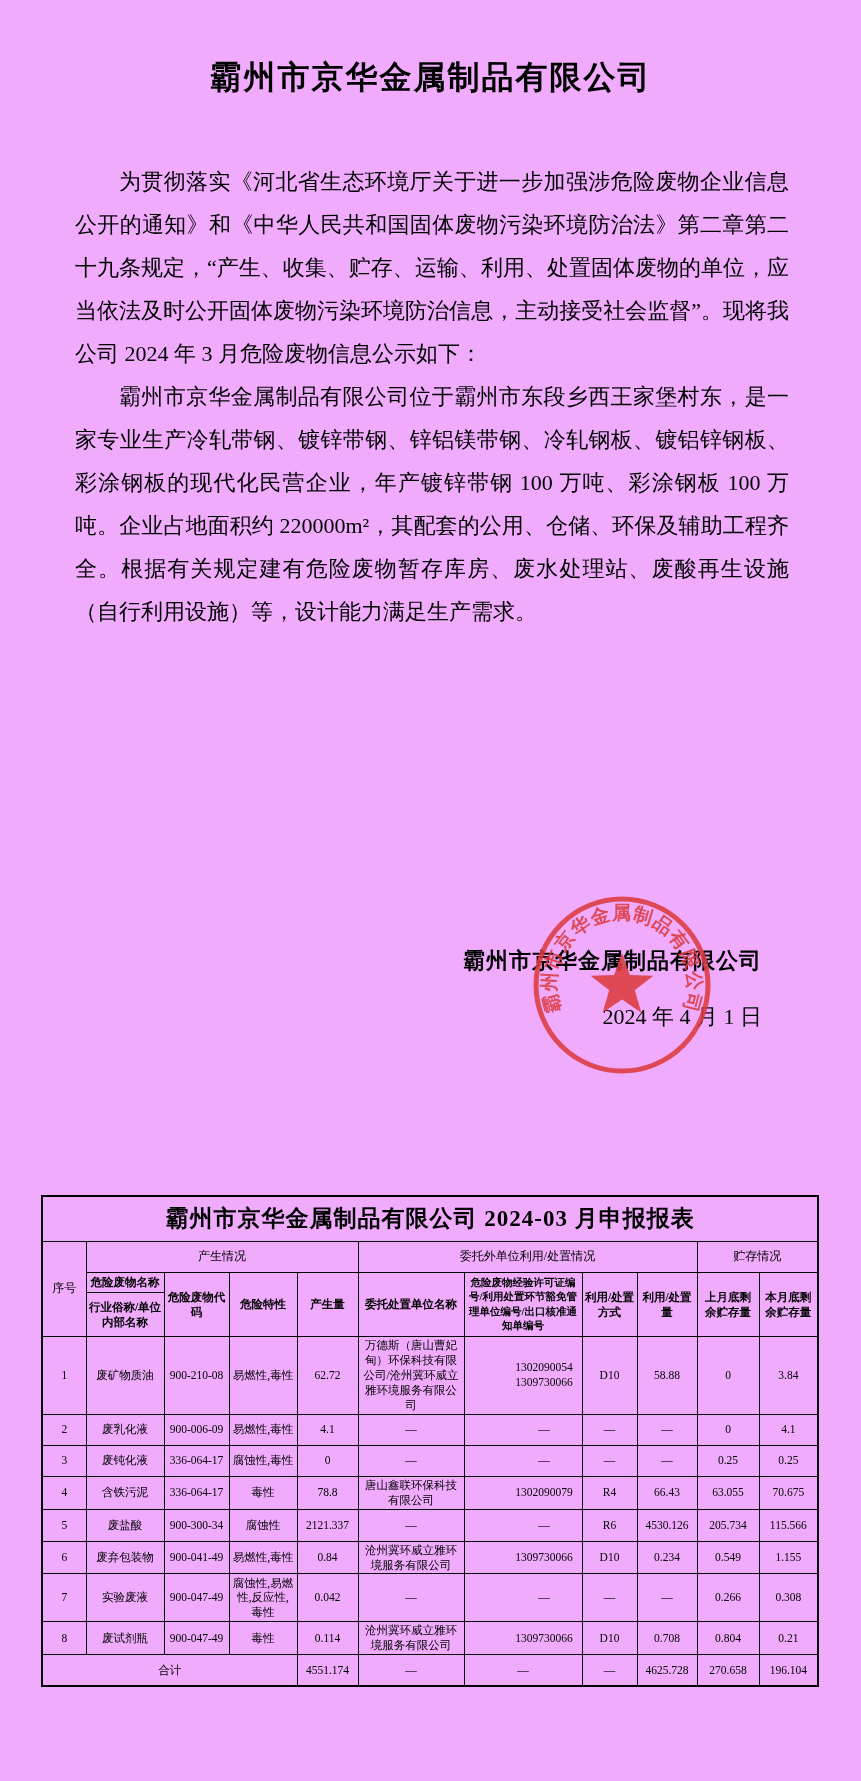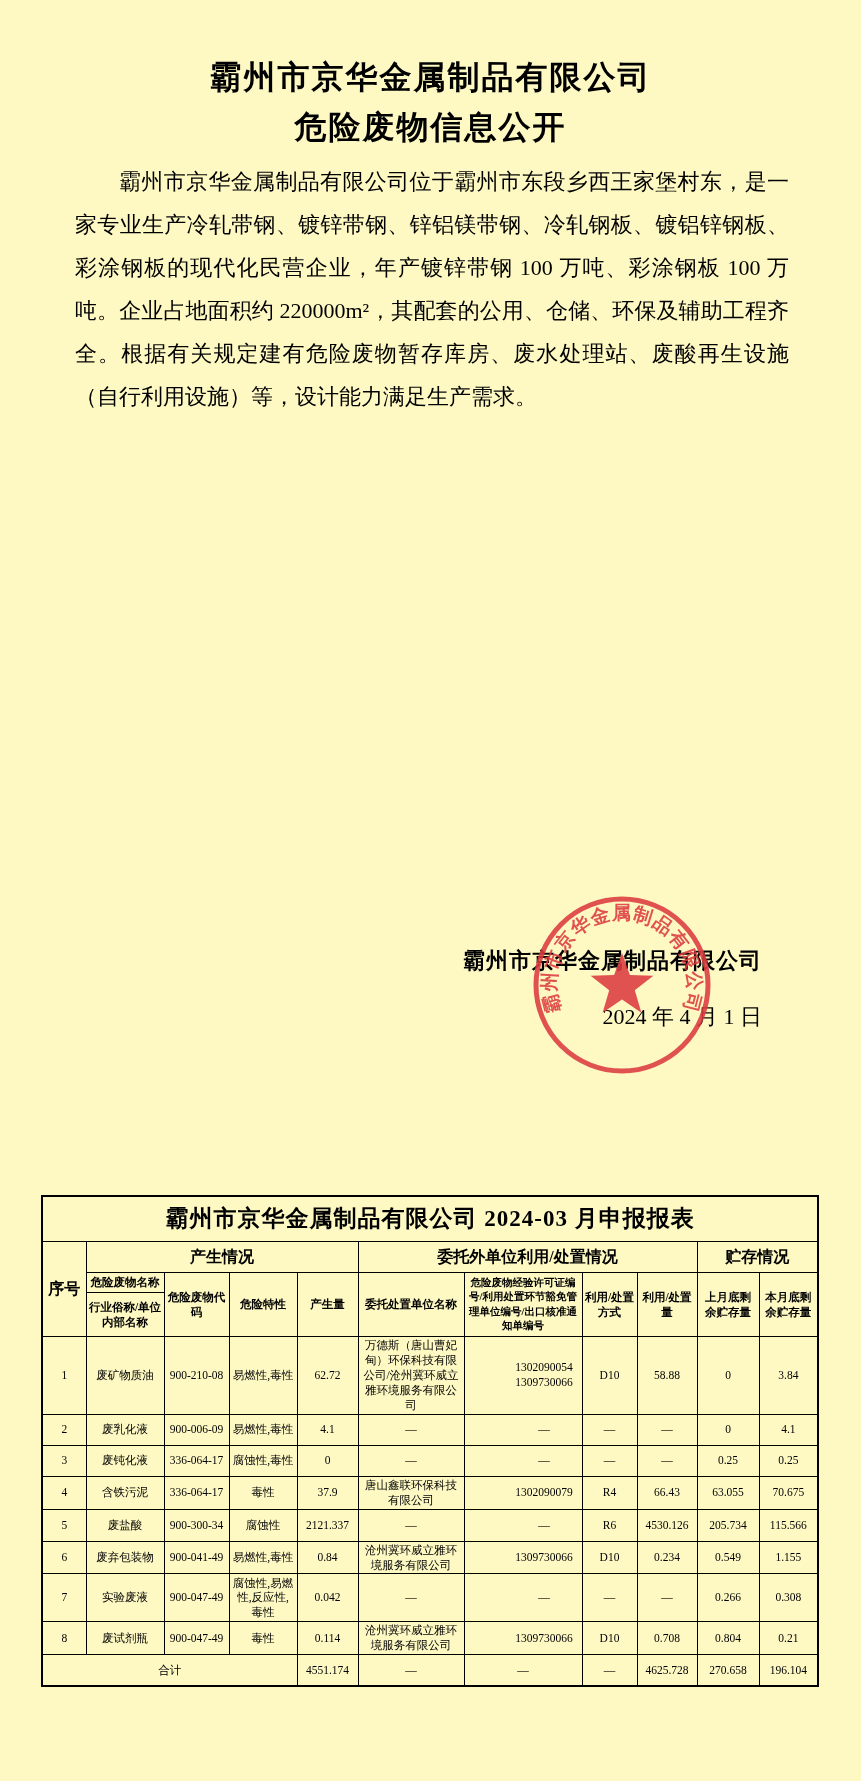--- a/index.html
+++ b/index.html
@@ -1,19 +1,19 @@
 <!DOCTYPE html>
 <html><head>
 <meta charset="utf-8">
 <style>
   html,body{margin:0;padding:0;background:#ffffff;}
   .page{
     position:relative;
     width:861px;height:1781px;
-    background:#fef9c3;
+    background:#f0abfc;
     font-family:"Liberation Serif","DejaVu Serif",serif;
     color:#000;
     overflow:hidden;
   }
   .doc-title{
     position:absolute;left:0;width:861px;text-align:center;
     font-size:32px;font-weight:700;letter-spacing:2px;
   }
   .doc-title.line1{top:56px;}
   .doc-title.line2{top:106px;}
@@ -42,44 +42,44 @@
     border:1px solid #000;
     padding:1px 2px;
     text-align:center;vertical-align:middle;
     overflow:hidden;
   }
   .report-table{border:2px solid #000;}
   .report-table .title-row th{
     font-size:23px;font-weight:700;height:42px;letter-spacing:1px;
     border-bottom:1.5px solid #000;
   }
-  .report-table .group-row th{height:28px;font-weight:700;font-size:16px;}
+  .report-table .group-row th{height:28px;font-weight:400;font-size:12px;}
   .report-table .head-a th{height:17px;font-weight:700;}
   .report-table .head-b th{height:41px;font-weight:700;}
   .report-table th.small{font-size:10.5px;line-height:1.35;}
   .report-table tbody tr:nth-child(1){height:66px;}
   .report-table tbody tr:nth-child(2){height:31px;}
   .report-table tbody tr:nth-child(3){height:31px;}
   .report-table tbody tr:nth-child(4){height:31px;}
   .report-table tbody tr:nth-child(5){height:32px;}
   .report-table tbody tr:nth-child(6){height:32px;}
   .report-table tbody tr:nth-child(7){height:48px;}
   .report-table tbody tr:nth-child(8){height:31px;}
   .report-table tbody tr:nth-child(9){height:31px;}
   .report-table td.prewrap{white-space:pre-line;padding-left:44px;}
 </style>
 </head>
 <body>
 
 <div class="page">
 
   <div class="doc-title line1">霸州市京华金属制品有限公司</div>
-  <div class="doc-title line2">危险废物信息公开</div>
 
   <div class="body-text">
+    <p>为贯彻落实《河北省生态环境厅关于进一步加强涉危险废物企业信息公开的通知》和《中华人民共和国固体废物污染环境防治法》第二章第二十九条规定，“产生、收集、贮存、运输、利用、处置固体废物的单位，应当依法及时公开固体废物污染环境防治信息，主动接受社会监督”。现将我公司 2024 年 3 月危险废物信息公示如下：</p>
     <p>霸州市京华金属制品有限公司位于霸州市东段乡西王家堡村东，是一家专业生产冷轧带钢、镀锌带钢、锌铝镁带钢、冷轧钢板、镀铝锌钢板、彩涂钢板的现代化民营企业，年产镀锌带钢 100 万吨、彩涂钢板 100 万吨。企业占地面积约 220000m²，其配套的公用、仓储、环保及辅助工程齐全。根据有关规定建有危险废物暂存库房、废水处理站、废酸再生设施（自行利用设施）等，设计能力满足生产需求。</p>
   </div>
 
   <div class="sig-line sig-company">霸州市京华金属制品有限公司</div>
   <div class="sig-line sig-date">2024 年 4 月 1 日</div>
 
   <svg class="seal" viewBox="0 0 190 190">
     <circle cx="95" cy="95" r="86" fill="none" stroke="#dd3c40" stroke-width="5"></circle>
     <polygon fill="#dd3c40" points="95,63 102.9,85.1 126.4,85.8 107.8,100.2 114.4,122.7 95,109.5 75.6,122.7 82.2,100.2 63.6,85.8 87.1,85.1"></polygon>
     <defs>
@@ -169,21 +169,21 @@
           <td>—</td>
           <td>—</td>
           <td>0.25</td>
           <td>0.25</td>
         </tr>
         <tr>
           <td>4</td>
           <td>含铁污泥</td>
           <td>336-064-17</td>
           <td>毒性</td>
-          <td>37.9</td>
+          <td>78.8</td>
           <td>唐山鑫联环保科技有限公司</td>
           <td class="prewrap">1302090079</td>
           <td>R4</td>
           <td>66.43</td>
           <td>63.055</td>
           <td>70.675</td>
         </tr>
         <tr>
           <td>5</td>
           <td>废盐酸</td>

